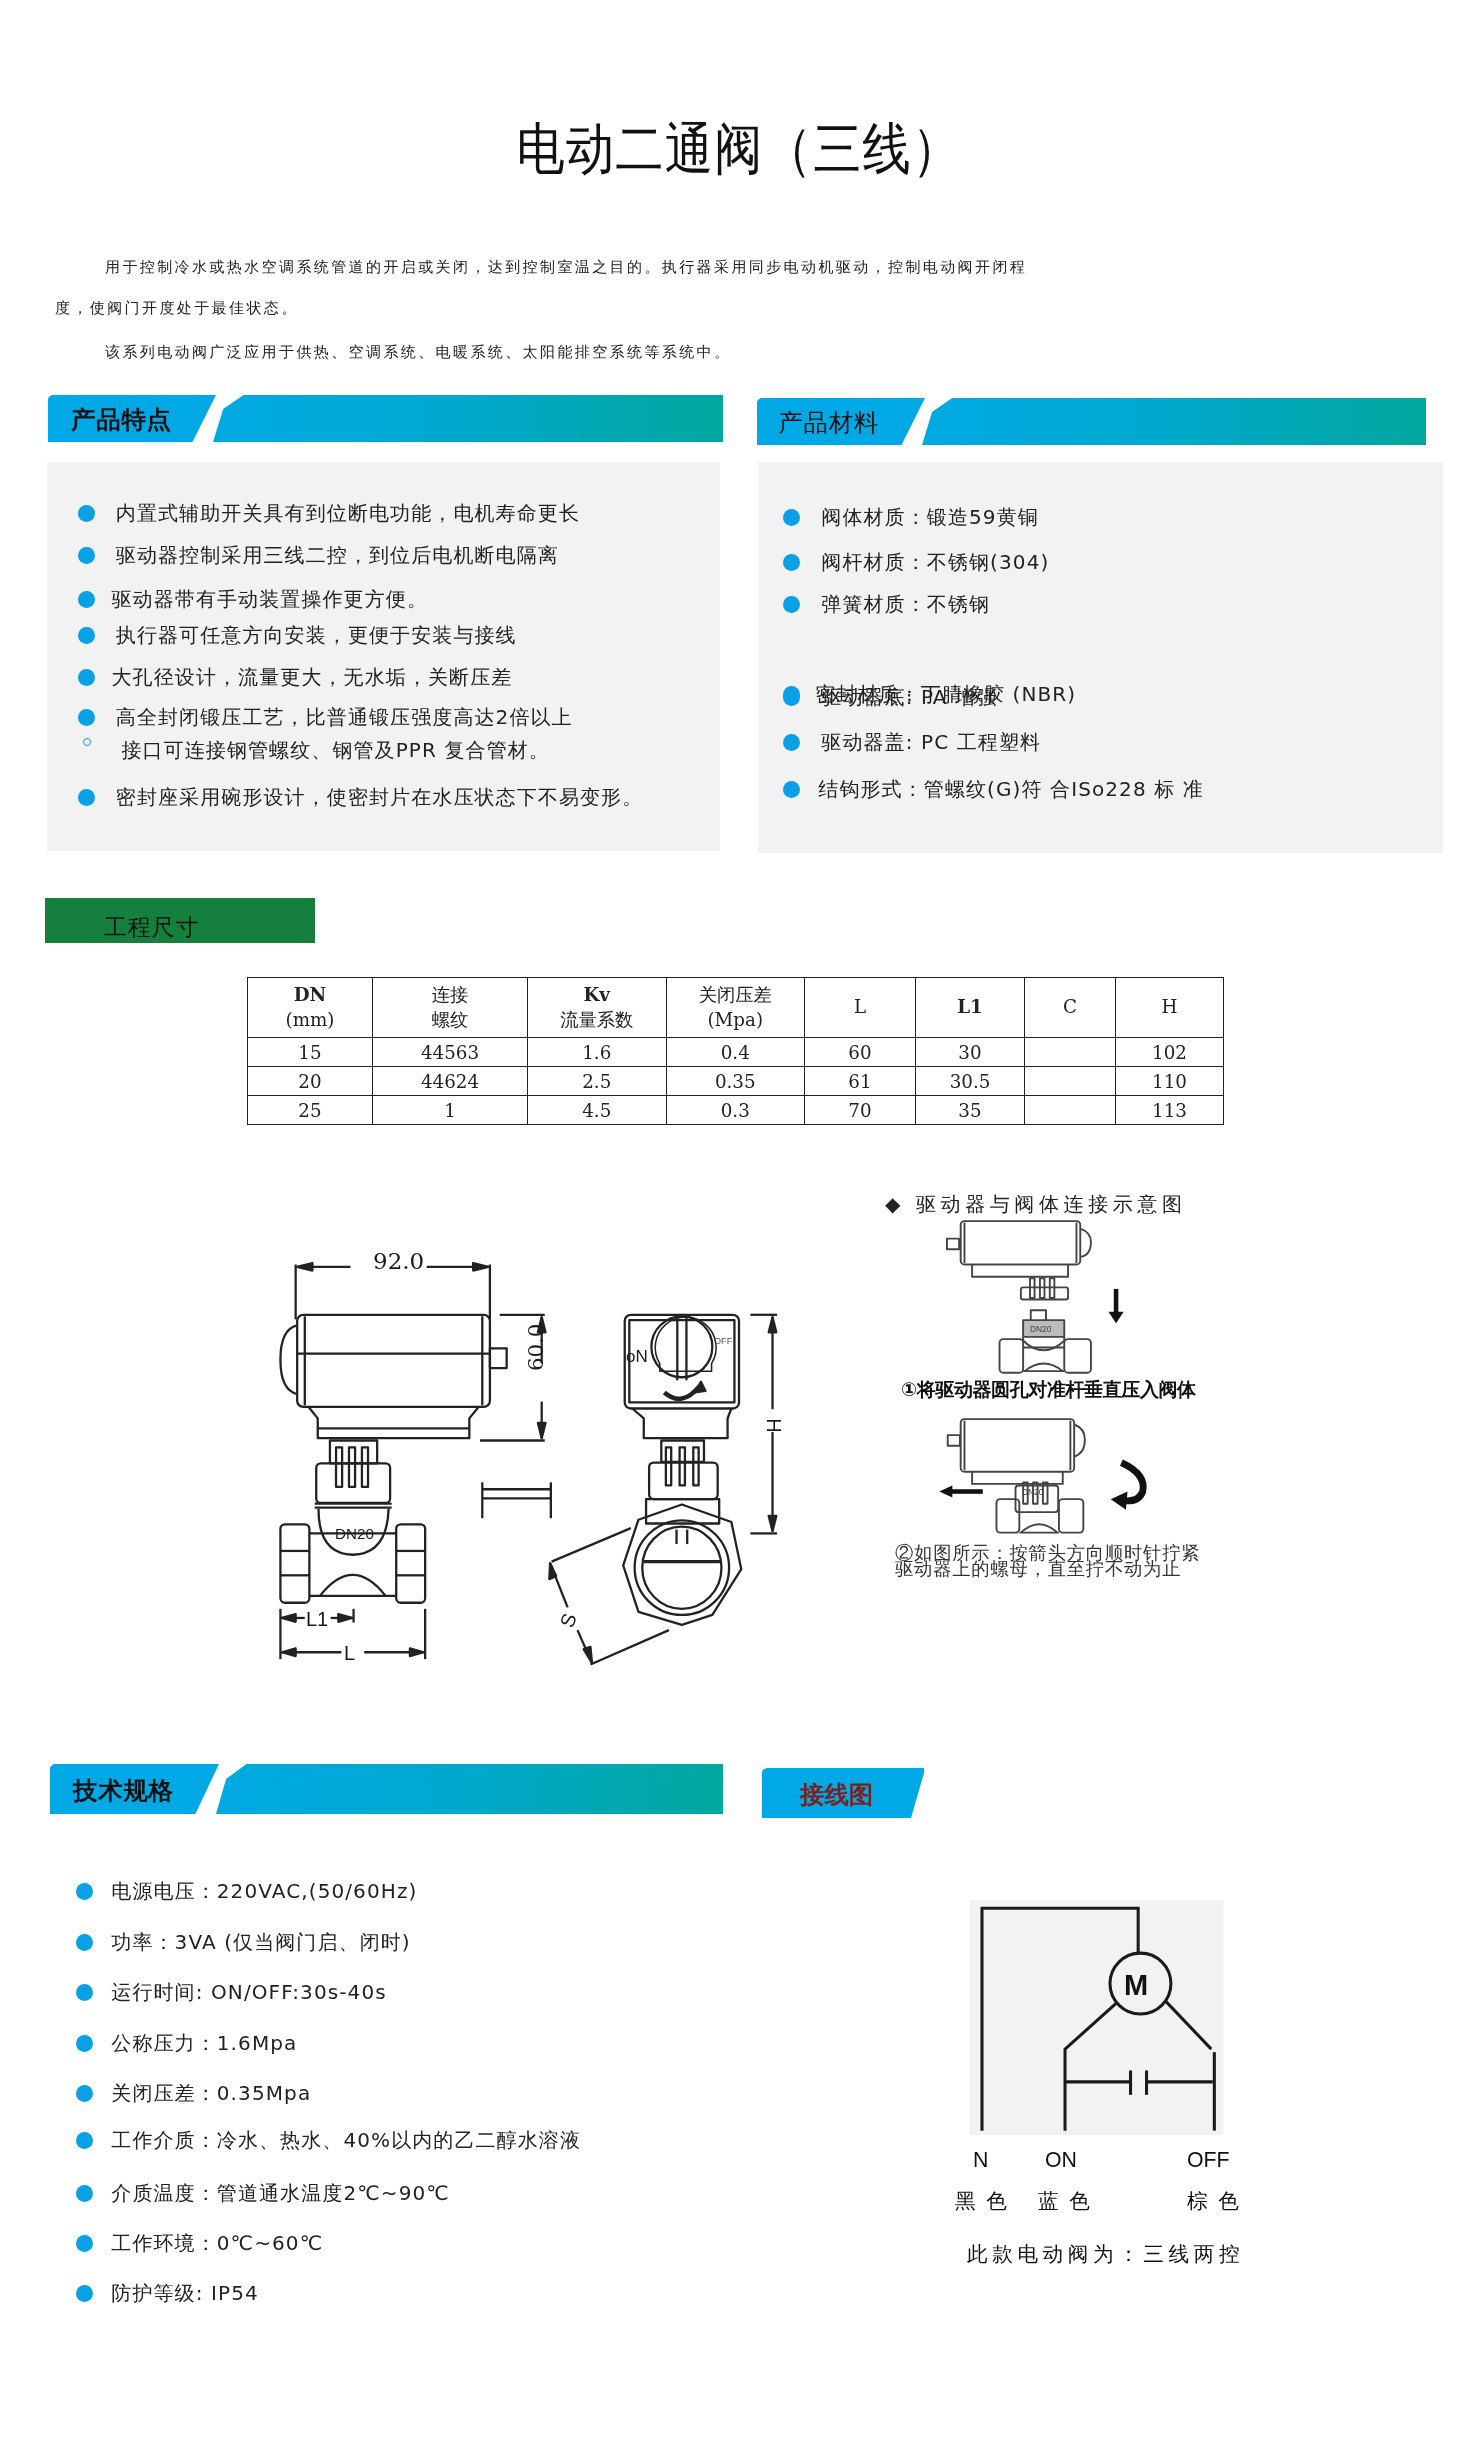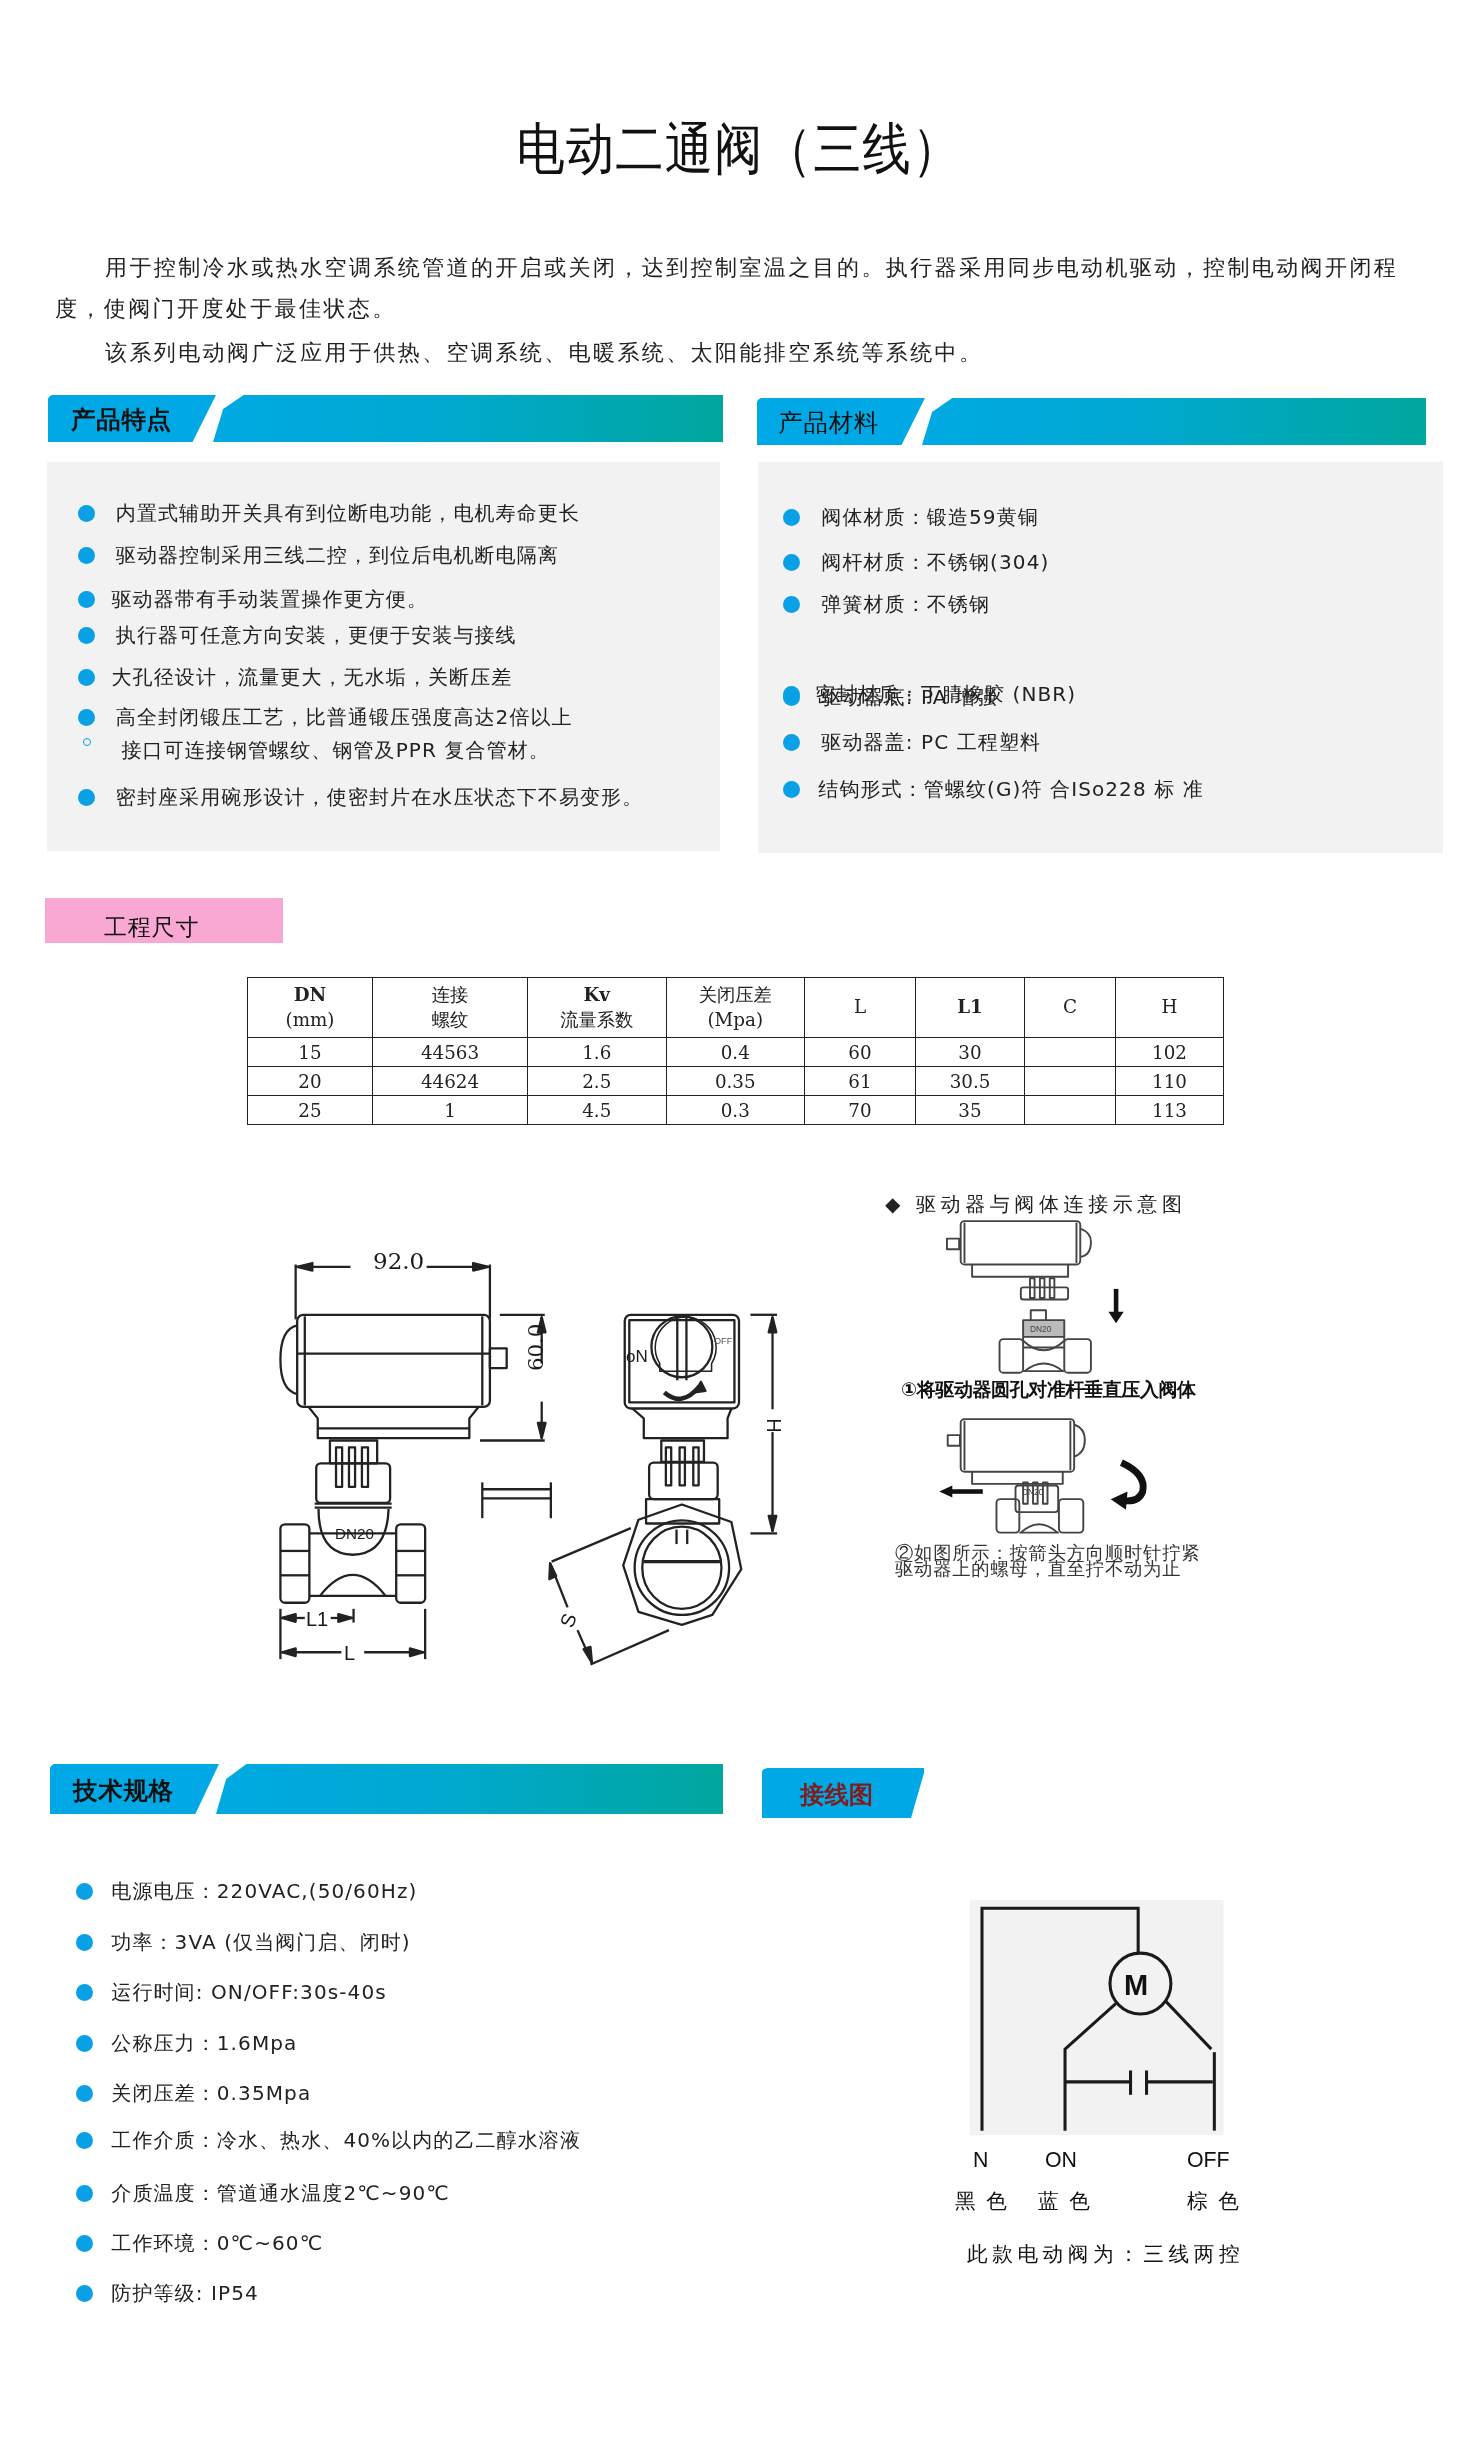--- a/index.html
+++ b/index.html
@@ -1,21 +1,21 @@
 <!DOCTYPE html>
 <html style="font-size:12.2px"><head>
 <meta charset="utf-8">
 <style>
   html, body { margin:0; padding:0; background:#ffffff; }
   body { width:1478px; height:2462px; position:relative; overflow:hidden;
          font-family:"DejaVu Sans", "Liberation Sans", sans-serif; color:#1a1a1a; }
   .abs { position:absolute; }
   .title { left:0; width:1478px; top:114px; text-align:center; font-family:"DejaVu Serif", serif;
            font-size:56px; line-height:69px; letter-spacing:1.5px; transform:scaleX(0.86); transform-origin:center; color:#111; }
-  .para { font-size:22px; line-height:23px; letter-spacing:2.4px; color:#222; white-space:nowrap; }
+  .para { font-size:15px; line-height:23px; letter-spacing:2.4px; color:#222; white-space:nowrap; }
   .sec-head { height:47px; }
   .sec-head .seg1 { position:absolute; left:0; top:0; height:100%;
                     background:#00a9e6; clip-path:polygon(0 6%, 2% 0, 100% 0, 86% 100%, 0 100%);
                     border-radius:4.6px 0 0 0; }
   .sec-head .seg2 { position:absolute; top:0; height:100%;
                     background:linear-gradient(90deg,#00a9e2 0%, #00a8d0 45%, #00a79e 100%);
                     clip-path:polygon(6% 0, 100% 0, 100% 100%, 0 100%, 2% 30%); border-radius:10.7px 0 0 0; }
   .sec-head .label { position:absolute; top:9.1px; font-size:24.4px; font-weight:bold; color:#111; letter-spacing:0.8px; }
   .panel { background:#f2f2f2; }
   .bl-item { position:absolute; left:0; white-space:nowrap; font-size:20px; line-height:23px; color:#222; letter-spacing:1.1px; }
@@ -69,21 +69,21 @@
 <div class="abs panel" style="left:758px;top:462px;width:685px;height:391px;">
   <div class="bl-item" style="left:25px;top:44px;"><span class="dot"></span><span>阀体材质：锻造59黄铜</span></div>
   <div class="bl-item" style="left:25px;top:89px;"><span class="dot"></span><span>阀杆材质：不锈钢(304)</span></div>
   <div class="bl-item" style="left:25px;top:131px;"><span class="dot"></span><span>弹簧材质：不锈钢</span></div>
   <div class="bl-item" style="left:25px;top:181px;margin-top:40px;"><span class="dot" style="margin-right:15.2px;"></span><span>密封材质：丁腈橡胶 (NBR)</span></div>
   <div class="bl-item" style="left:25px;top:224px;"><span class="dot"></span><span>驱动器底:  PA 增强</span></div>
   <div class="bl-item" style="left:25px;top:269px;"><span class="dot"></span><span>驱动器盖:  PC 工程塑料</span></div>
   <div class="bl-item" style="left:25px;top:316px;"><span class="dot" style="margin-right:18.3px;"></span><span>结钩形式：管螺纹(G)符 合ISo228 标 准</span></div>
 </div>
 
-<div class="abs" style="left:45px;top:898px;width:238px;height:45px;background:#f9a8d4;">
+<div class="abs" style="left:45px;top:898px;width:238px;height:45px;background:#15803d;padding-left:32px;">
   <div class="abs" style="left:59px;top:13.7px;font-size:23px;color:#111;letter-spacing:0.8px;">工程尺寸</div>
 </div>
 
 <table class="spec">
   <tbody>
   <tr class="h2">
     <td style="width:124px;">
           <div class="b">DN</div>
           <div>(mm)</div>
         </td>

